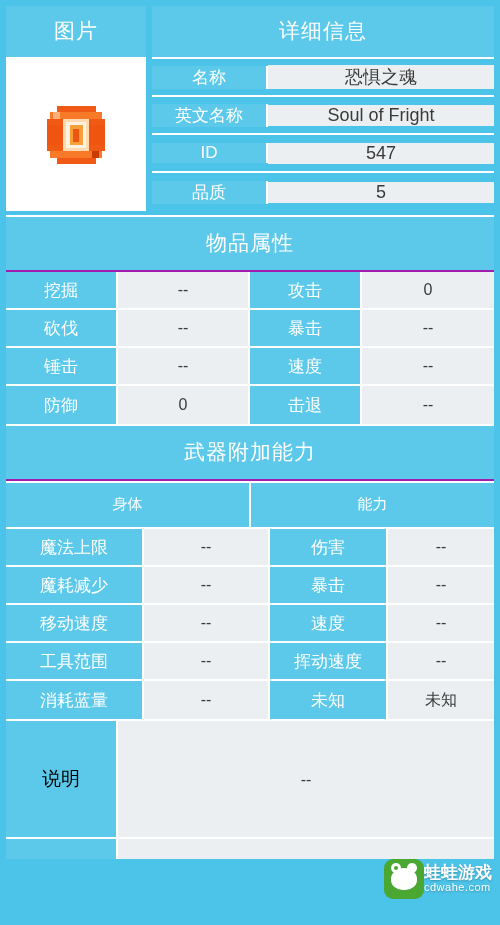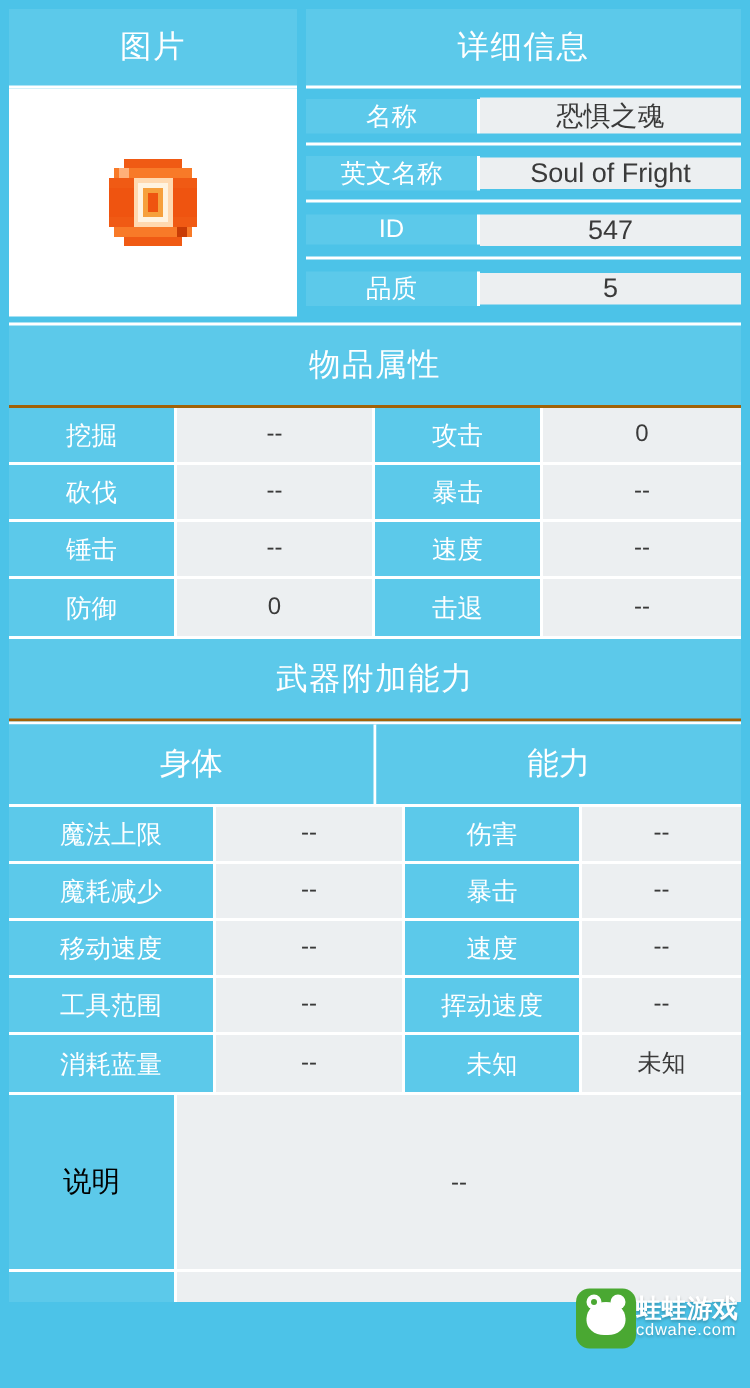--- a/index.html
+++ b/index.html
@@ -18,21 +18,21 @@
     position: relative;
     padding: 6px 6px 0 6px;
   }
   
   .top-section {
     display: flex;
     gap: 6px;
     margin-bottom: 4px;
   }
   .img-col {
-    width: 192px;
+    width: 140px;
     display: flex;
     flex-direction: column;
   }
   .detail-col {
     flex: 1;
     display: flex;
     flex-direction: column;
   }
   .hdr {
     background: #5cc9ea;
@@ -86,21 +86,21 @@
     justify-content: center;
   }
   
   .sect-title {
     background: #5cc9ea;
     color: #ffffff;
     text-align: center;
     font-size: 21px;
     padding: 12px 0 13px 0;
     border-top: 2px solid #ffffff;
-    border-bottom: 2px solid #a16207;
+    border-bottom: 2px solid #a21caf;
     letter-spacing: 1px;
   }
   
   .grid4 {
     display: flex;
     flex-direction: column;
     text-align: center;
   }
   .g-row {
     display: flex;
@@ -129,21 +129,21 @@
   .dual-hdr {
     display: flex;
     border-top: 2px solid #ffffff;
     border-bottom: 2px solid #ffffff;
   }
   .dual-hdr > div {
     flex: 1;
     background: #5cc9ea;
     color: #ffffff;
     text-align: center;
-    font-size: 21px;
+    font-size: 15px;
     padding: 12px 0 13px 0;
   }
   .dual-hdr > div:first-child { border-right: 2px solid #ffffff; }
   .g-lab.wide { width: 138px; }
   .g-val.w2 { width: 126px; }
   .g-lab.w3 { width: 118px; }
   
   .desc-row {
     display: flex;
     border-top: 2px solid #ffffff;

